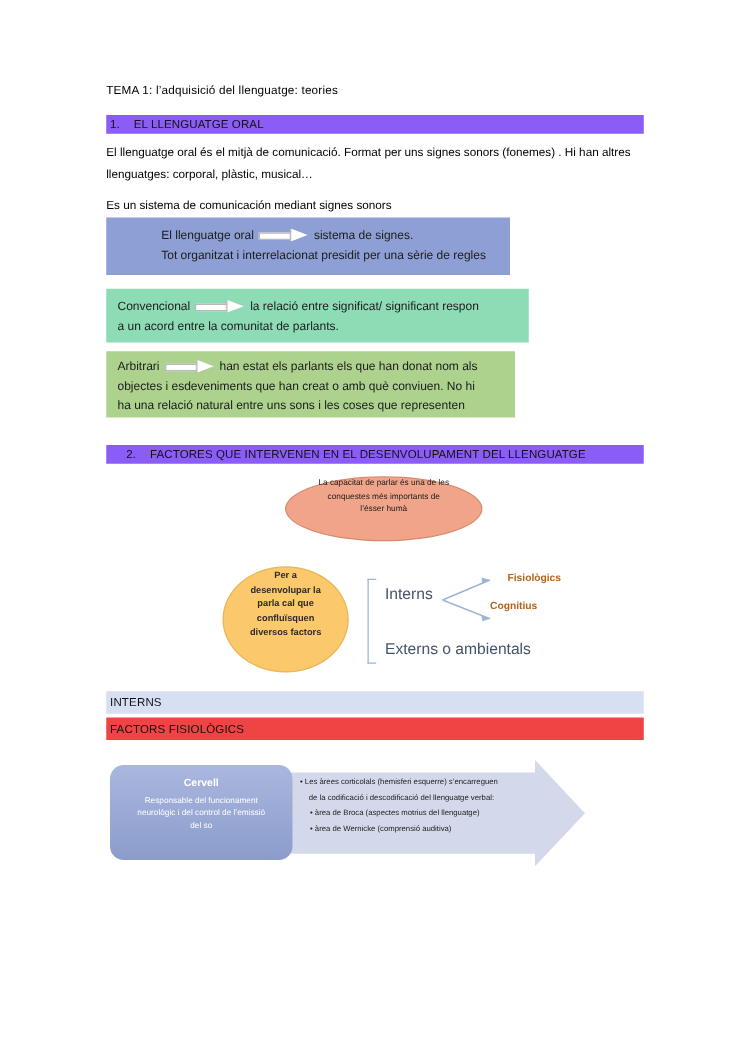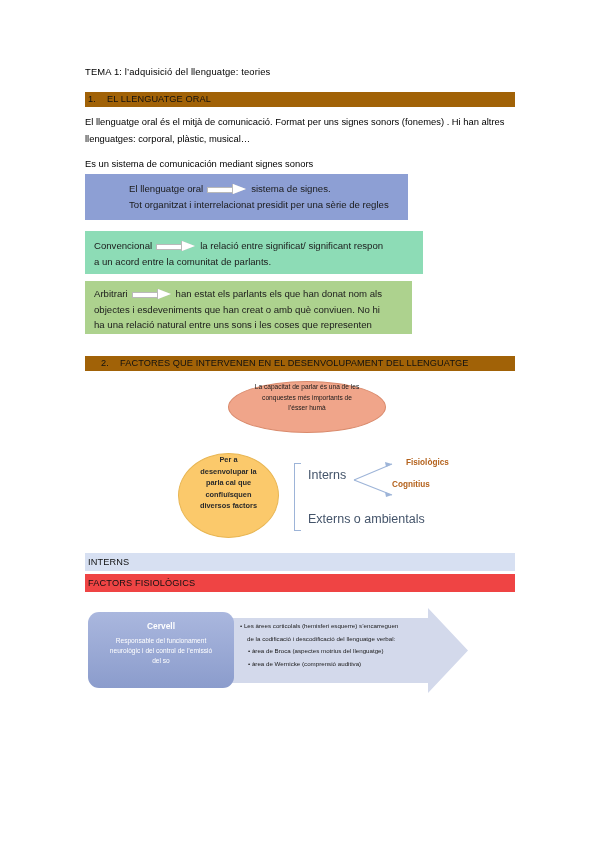--- a/index.html
+++ b/index.html
@@ -30,21 +30,21 @@
     left: 85px;
     top: 66px;
     font-size: 9.4px;
     letter-spacing: 0.15px;
     color: #000;
     white-space: nowrap;
   }
   .section-bar {
     position: absolute;
     left: 85px;
-    background: #a16207;
+    background: #8b5cf6;
     height: 15px;
     line-height: 15px;
     font-size: 9.2px;
     letter-spacing: 0.1px;
     color: #111;
     padding-left: 3px;
     box-sizing: border-box;
     white-space: nowrap;
   }
   .section-bar .num { display:inline-block; width:19px; }

